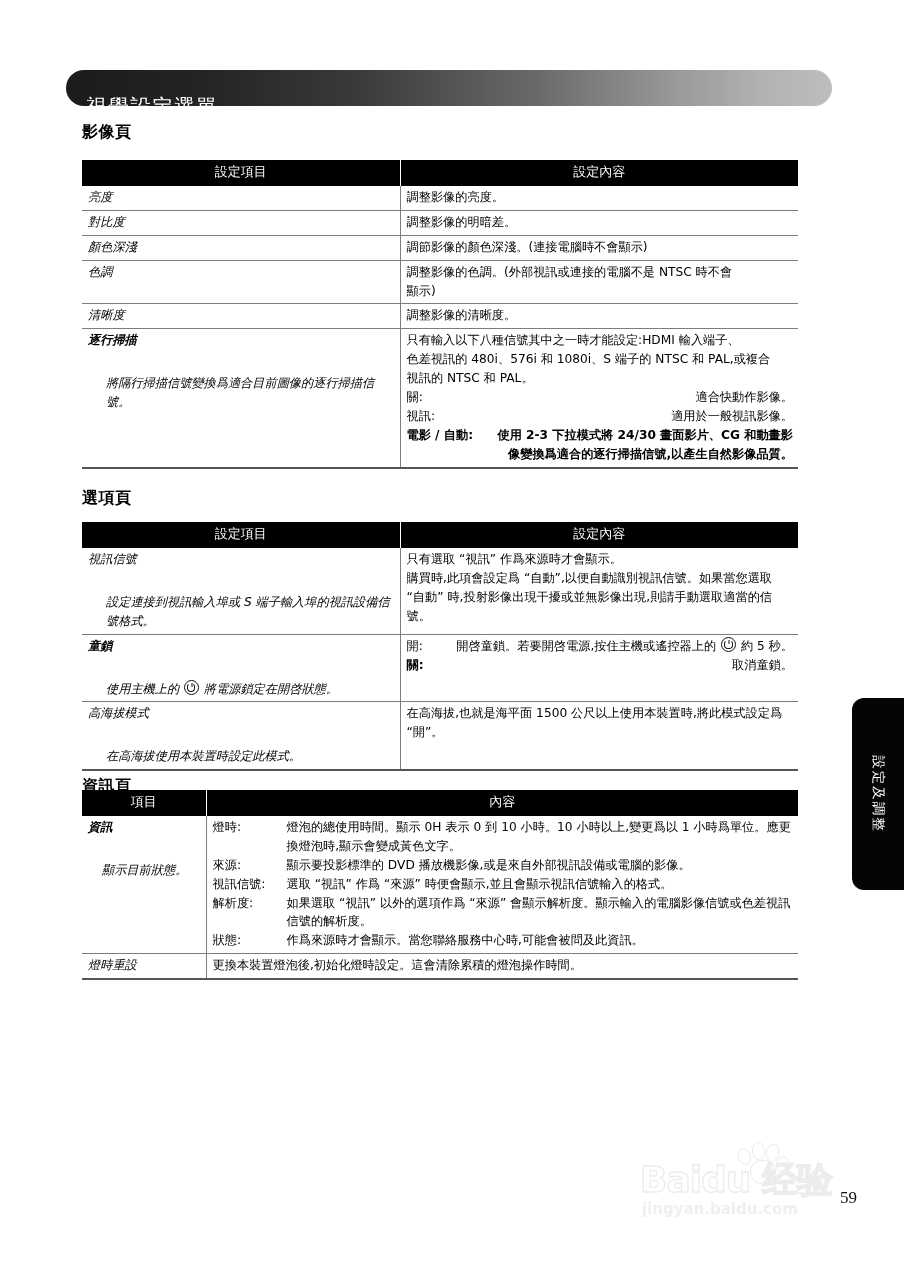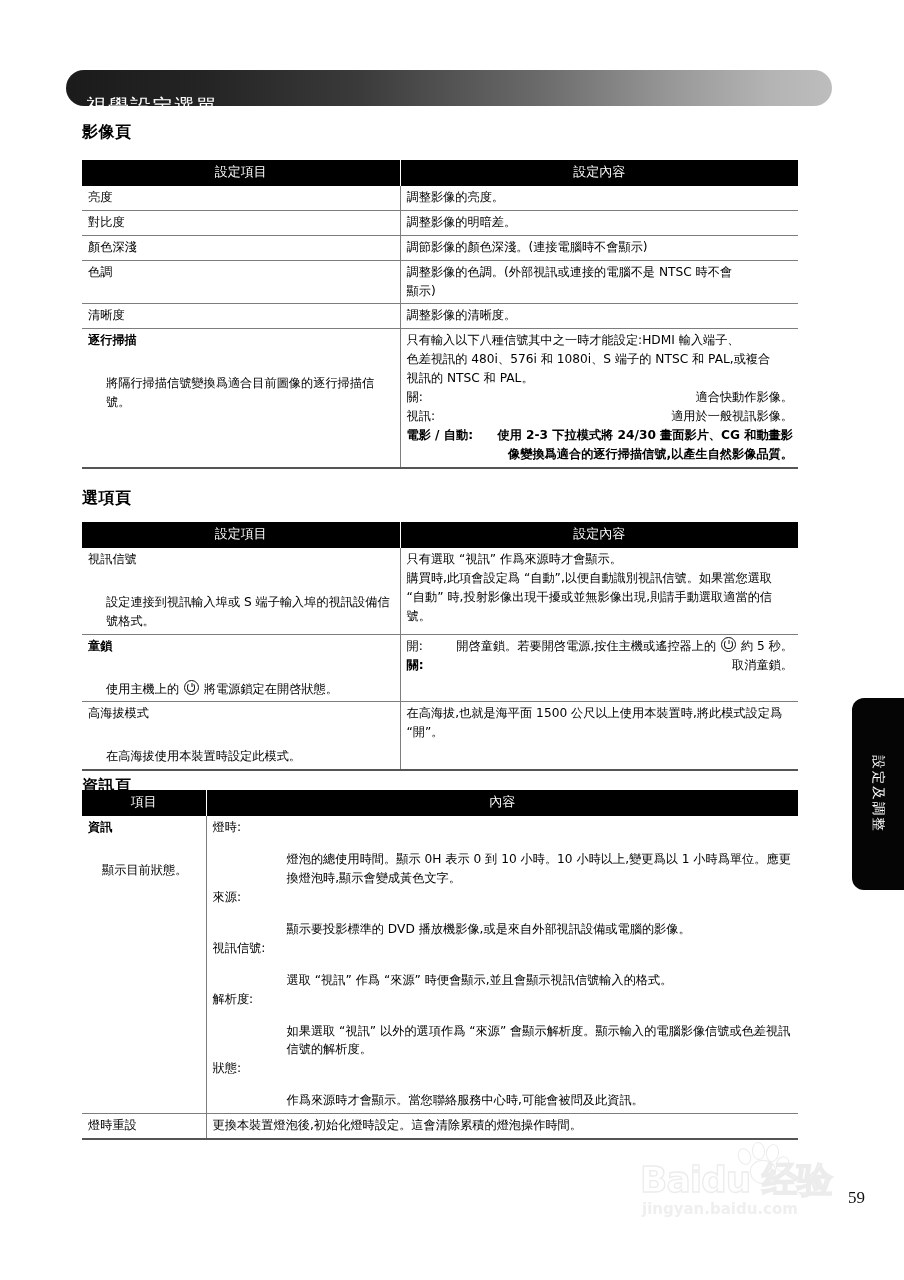--- a/index.html
+++ b/index.html
@@ -77,42 +77,42 @@
     background: #000;
     color: #fff;
     font-weight: normal;
     text-align: center;
     font-size: 13px;
     padding: 4px 4px 5px;
     border-bottom: none;
     line-height: 1.3;
   }
   .tbl thead th.col-a { border-right: 1px solid #ffffff; }
-  .tbl tbody td.col-a { border-right: 1px solid #7d7d7d; }
+  .tbl tbody td.col-a { border-right: 1px solid #7d7d7d; font-style: italic; }
   .tbl tbody tr:last-child td { border-bottom: 2px solid #555; }
   .tbl thead tr th:first-child { }
 
   .title-row { display: block; }
   .sub {
     display: block;
     padding-left: 18px;
     margin-top: 24px;
   }
   .b { font-weight: bold; }
 
   
   .kv {
     display: flex;
     align-items: flex-start;
   }
   .kv-k {
     flex: 0 0 74px;
     white-space: nowrap;
   }
-  .kv-v { flex: 1 1 auto; margin-top: 32px; }
+  .kv-v { flex: 1 1 auto; }
 
   .kv2 { display: flex; align-items: flex-start; }
   .kv2-k { flex: 0 0 34px; white-space: nowrap; }
   .kv2-v { flex: 1 1 auto; text-align: right; }
 
   
   .pwr {
     display: inline-block;
     width: 13px;
     height: 13px;
@@ -217,21 +217,20 @@
   .wm-paw i:nth-child(4) { left: 40px; top: 14px; width: 11px; height: 14px; transform: rotate(28deg); }
   .wm-paw i:nth-child(5) { left: 14px; top: 18px; width: 24px; height: 22px; border-radius: 46% 46% 50% 50%; }
 
   .pageno {
     position: absolute;
     left: 840px;
     top: 1188px;
     font-size: 17px;
     font-family: "Liberation Serif", serif;
     color: #111;
-    margin-left: 8px;
   }
 </style>
 </head>
 <body>
 
 <div id="page">
 
   <div class="banner">
     <div class="banner-title">視覺設定選單</div>
   </div>

